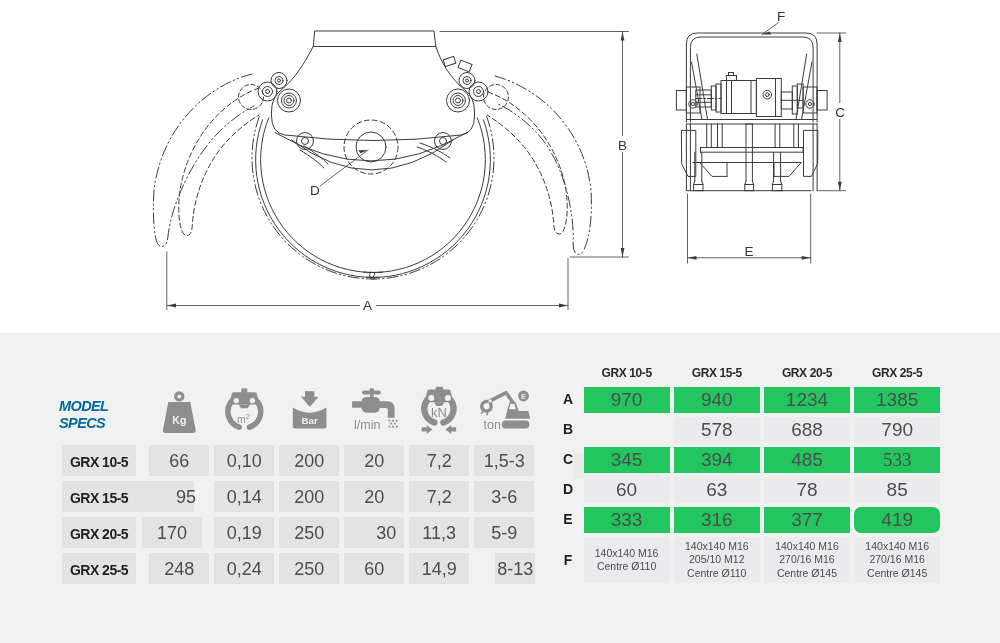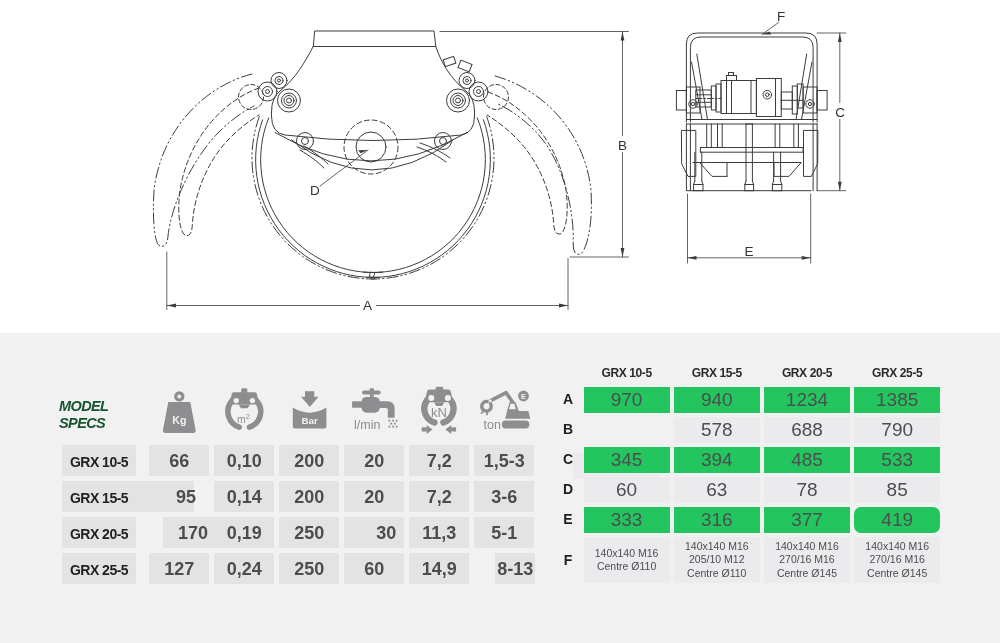--- a/index.html
+++ b/index.html
@@ -1,29 +1,29 @@
 <!DOCTYPE html>
 <html><head>
 <meta charset="utf-8">
 <style>
   html,body{margin:0;padding:0;}
   body{width:1000px;height:643px;background:#ffffff;font-family:"Liberation Sans",sans-serif;overflow:hidden;}
   #page{position:relative;width:1000px;height:643px;}
   #bottom{position:absolute;left:0;top:333px;width:1000px;height:310px;background:#f1f1f2;}
   .cell{position:absolute;background:#e3e3e4;display:flex;align-items:center;justify-content:center;}
-  .lt{padding-top:3.5px;box-sizing:border-box;font-weight:bold;}
+  .lt{padding-top:3.5px;box-sizing:border-box;}
   .lbl{font-weight:bold;font-size:14px;letter-spacing:-0.5px;color:#1f1f1f;}
   .val{font-size:18px;color:#4d4d4f;}
   .rv{font-size:19px;}
   .rs-dark{background:#22c55e;}
   .rs-light{background:#ebebed;}
   .rlet{position:absolute;font-weight:bold;font-size:14px;color:#1f1f1f;text-align:center;}
   .rhead{position:absolute;font-weight:bold;font-size:12px;letter-spacing:-0.4px;color:#2a2a2a;text-align:center;}
   .fcell{font-size:10.5px;line-height:13.5px;color:#4d4d4f;text-align:center;}
-  #modelspecs{position:absolute;left:59px;top:65px;font-weight:bold;font-style:italic;font-size:14.5px;letter-spacing:-0.6px;line-height:17px;color:#14532d;}
+  #modelspecs{position:absolute;left:59px;top:65px;font-weight:bold;font-style:italic;font-size:14.5px;letter-spacing:-0.6px;line-height:17px;color:#0369a1;}
 </style>
 </head>
 <body>
 <div id="page">
   <svg id="draw" width="1000" height="333" viewBox="0 0 1000 333" fill="none" stroke="#3c3c3c" stroke-width="1" stroke-linecap="round">
   <path d="M315,31 L434,31 L435.8,46.5 C441,62 450,78 466,91 Q474.5,98 474.5,112 L474.5,116 Q474.5,133 461,135 Q417,140.5 373,140.5 Q329,140.5 285,135 Q271.5,133 271.5,116 L271.5,112 Q271.5,98 280,91 C296,78 305,62 313.2,46.5 Z"></path>
   <path d="M313.2,46.5 L435.8,46.5"></path>
   <circle cx="289" cy="100.5" r="11.5"></circle>
   <circle cx="289" cy="100.5" r="7.5"></circle>
   <circle cx="289" cy="100.5" r="5"></circle>
@@ -217,27 +217,27 @@
     <div class="cell val lt" style="left:279.2px;top:111.5px;width:60px;height:31px;">200</div>
     <div class="cell val lt" style="left:344.2px;top:111.5px;width:60px;height:31px;">20</div>
     <div class="cell val lt" style="left:409.2px;top:111.5px;width:60px;height:31px;">7,2</div>
     <div class="cell val lt" style="left:474.2px;top:111.5px;width:60px;height:31px;">1,5-3</div>
     <div class="cell val lt" style="left:134px;top:147.5px;width:60px;height:31px;padding-left:44px;">95</div>
     <div class="cell val lt" style="left:214.2px;top:147.5px;width:60px;height:31px;">0,14</div>
     <div class="cell val lt" style="left:279.2px;top:147.5px;width:60px;height:31px;">200</div>
     <div class="cell val lt" style="left:344.2px;top:147.5px;width:60px;height:31px;">20</div>
     <div class="cell val lt" style="left:409.2px;top:147.5px;width:60px;height:31px;">7,2</div>
     <div class="cell val lt" style="left:474.2px;top:147.5px;width:60px;height:31px;">3-6</div>
-    <div class="cell val lt" style="left:163px;top:183.5px;width:60px;height:31px;">170</div>
+    <div class="cell val lt" style="left:142px;top:183.5px;width:60px;height:31px;">170</div>
     <div class="cell val lt" style="left:214.2px;top:183.5px;width:60px;height:31px;">0,19</div>
     <div class="cell val lt" style="left:279.2px;top:183.5px;width:60px;height:31px;">250</div>
     <div class="cell val lt" style="left:344.2px;top:183.5px;width:60px;height:31px;padding-left:24px;">30</div>
     <div class="cell val lt" style="left:409.2px;top:183.5px;width:60px;height:31px;">11,3</div>
-    <div class="cell val lt" style="left:474.2px;top:183.5px;width:60px;height:31px;">5-1</div>
-    <div class="cell val lt" style="left:149.2px;top:219.5px;width:60px;height:31px;">127</div>
+    <div class="cell val lt" style="left:474.2px;top:183.5px;width:60px;height:31px;">5-9</div>
+    <div class="cell val lt" style="left:149.2px;top:219.5px;width:60px;height:31px;">248</div>
     <div class="cell val lt" style="left:214.2px;top:219.5px;width:60px;height:31px;">0,24</div>
     <div class="cell val lt" style="left:279.2px;top:219.5px;width:60px;height:31px;">250</div>
     <div class="cell val lt" style="left:344.2px;top:219.5px;width:60px;height:31px;">60</div>
     <div class="cell val lt" style="left:409.2px;top:219.5px;width:60px;height:31px;">14,9</div>
     <div class="cell val lt" style="left:474.2px;top:219.5px;width:40px;height:31px;margin-left:21px;">8-13</div>
     <div class="rhead" style="left:583.5px;top:33px;width:86.2px;">GRX 10-5</div>
     <div class="rhead" style="left:673.7px;top:33px;width:86.2px;">GRX 15-5</div>
     <div class="rhead" style="left:763.9px;top:33px;width:86.2px;">GRX 20-5</div>
     <div class="rhead" style="left:854.1px;top:33px;width:86.2px;">GRX 25-5</div>
     <div class="rlet" style="left:560px;top:54.2px;width:16px;height:25.8px;line-height:25.8px;">A</div>
@@ -250,21 +250,21 @@
     <div class="cell val rv rs-dark" style="left:673.7px;top:54.2px;width:86.2px;height:25.8px;">940</div>
     <div class="cell val rv rs-dark" style="left:763.9px;top:54.2px;width:86.2px;height:25.8px;">1234</div>
     <div class="cell val rv rs-dark" style="left:854.1px;top:54.2px;width:86.2px;height:25.8px;">1385</div>
     <div class="cell val rv rs-light" style="left:573px;top:84.1px;width:86.2px;height:25.8px;margin-top:36px;">465</div>
     <div class="cell val rv rs-light" style="left:673.7px;top:84.1px;width:86.2px;height:25.8px;">578</div>
     <div class="cell val rv rs-light" style="left:763.9px;top:84.1px;width:86.2px;height:25.8px;">688</div>
     <div class="cell val rv rs-light" style="left:854.1px;top:84.1px;width:86.2px;height:25.8px;">790</div>
     <div class="cell val rv rs-dark" style="left:583.5px;top:114.0px;width:86.2px;height:25.8px;">345</div>
     <div class="cell val rv rs-dark" style="left:673.7px;top:114.0px;width:86.2px;height:25.8px;">394</div>
     <div class="cell val rv rs-dark" style="left:763.9px;top:114.0px;width:86.2px;height:25.8px;">485</div>
-    <div class="cell val rv rs-dark" style="left:854.1px;top:114.0px;width:86.2px;height:25.8px;">533</div>
+    <div class="cell val rv rs-dark" style="left:854.1px;top:114.0px;width:86.2px;height:25.8px;font-family:Liberation Serif, serif;">533</div>
     <div class="cell val rv rs-light" style="left:583.5px;top:144.0px;width:86.2px;height:25.8px;">60</div>
     <div class="cell val rv rs-light" style="left:673.7px;top:144.0px;width:86.2px;height:25.8px;">63</div>
     <div class="cell val rv rs-light" style="left:763.9px;top:144.0px;width:86.2px;height:25.8px;">78</div>
     <div class="cell val rv rs-light" style="left:854.1px;top:144.0px;width:86.2px;height:25.8px;">85</div>
     <div class="cell val rv rs-dark" style="left:583.5px;top:174.0px;width:86.2px;height:25.8px;">333</div>
     <div class="cell val rv rs-dark" style="left:673.7px;top:174.0px;width:86.2px;height:25.8px;">316</div>
     <div class="cell val rv rs-dark" style="left:763.9px;top:174.0px;width:86.2px;height:25.8px;">377</div>
     <div class="cell val rv rs-dark" style="left:854.1px;top:174.0px;width:86.2px;height:25.8px;border-radius:7px;">419</div>
     <div class="cell fcell rs-light" style="left:583.5px;top:204px;width:86.2px;height:46.2px;">140x140 M16<br>Centre Ø110</div>
     <div class="cell fcell rs-light" style="left:673.7px;top:204px;width:86.2px;height:46.2px;">140x140 M16<br>205/10 M12<br>Centre Ø110</div>

